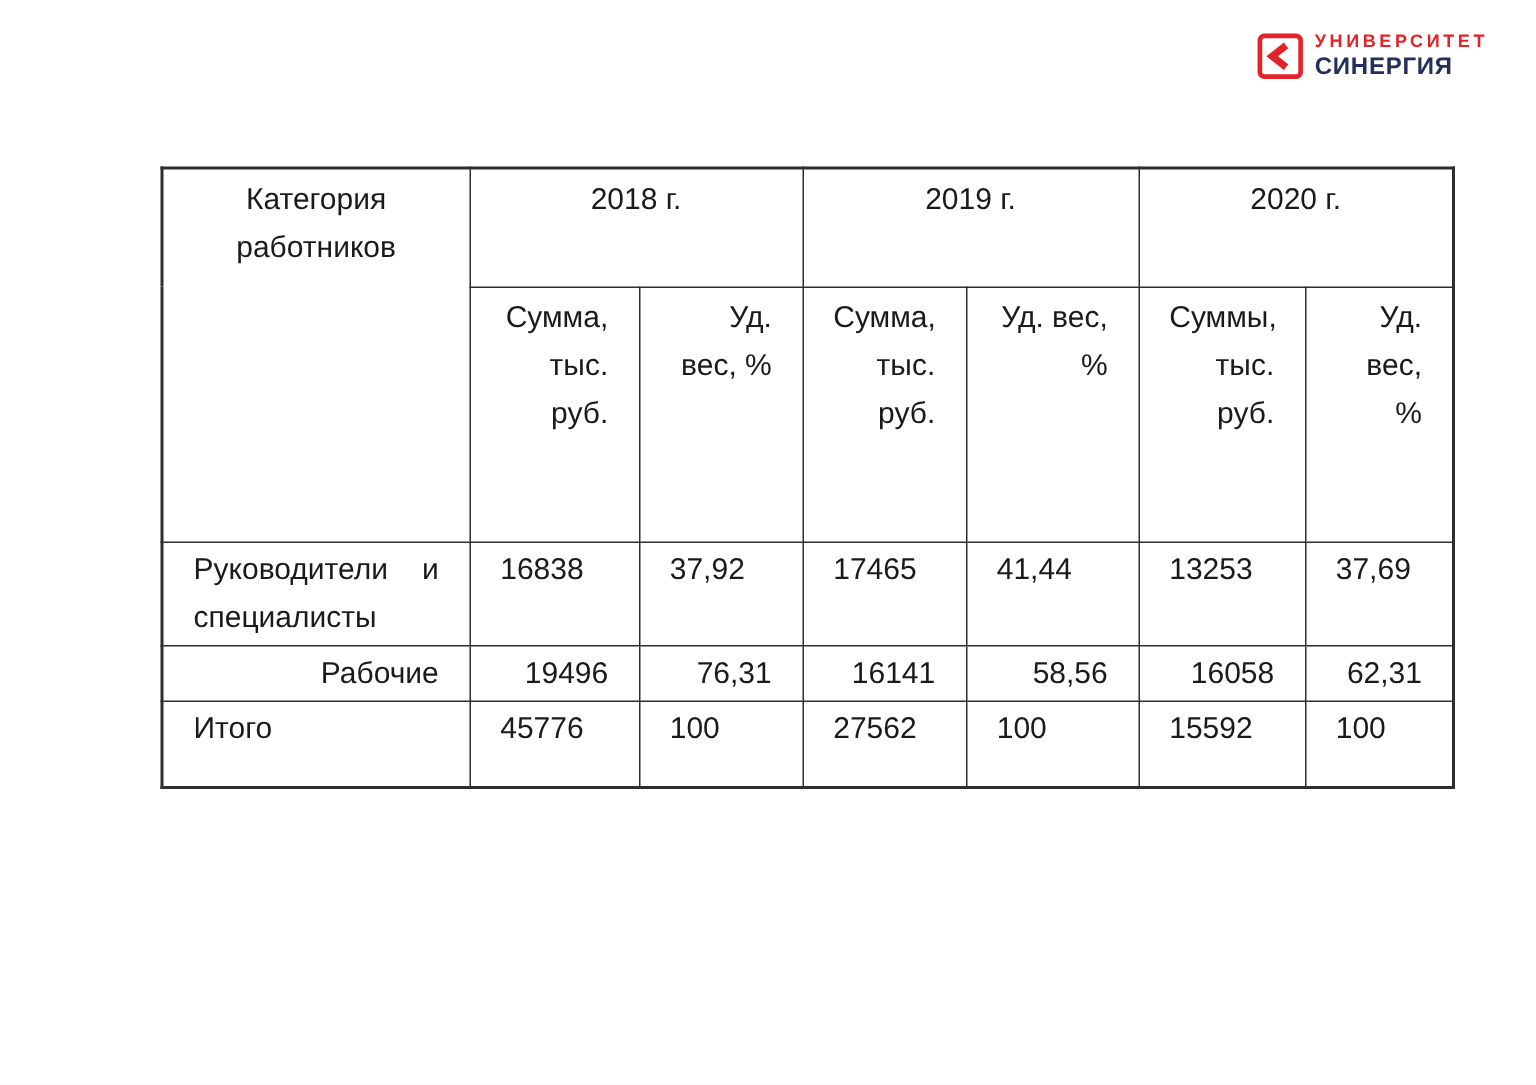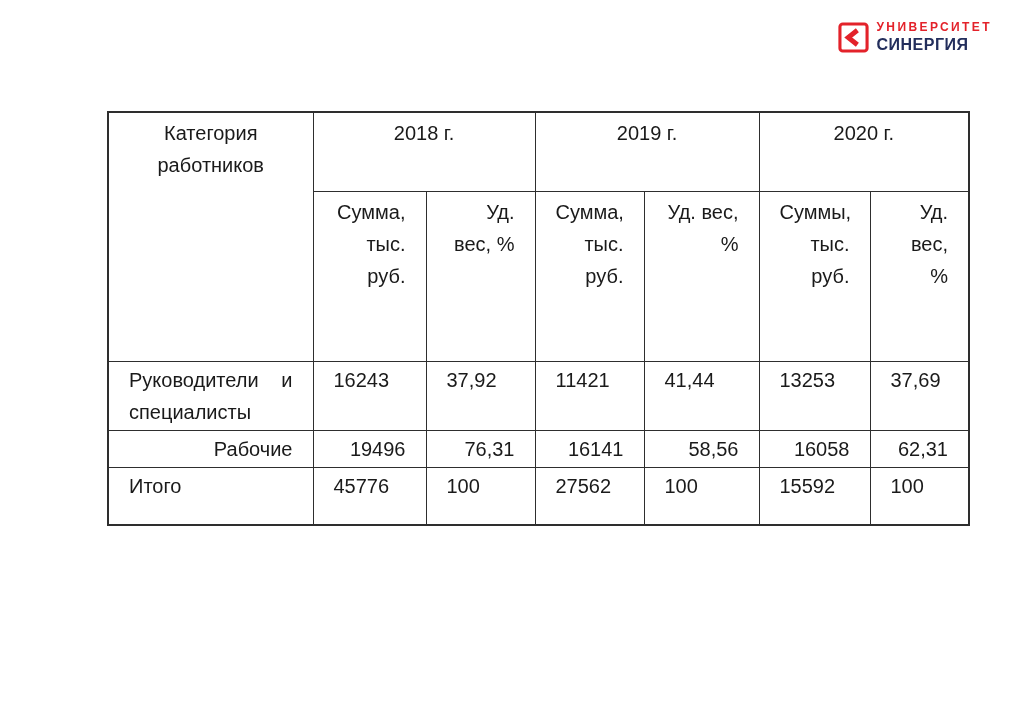--- a/index.html
+++ b/index.html
@@ -136,23 +136,23 @@
         <td>
           <span>Суммы, тыс. руб.</span>
         </td>
         <td>
           <span class="sub-narrow">Уд. вес, %</span>
         </td>
       </tr>
 
       <tr class="row-d1">
         <td class="cat-justify">Руководители и специалисты</td>
-        <td>16243</td>
+        <td>16838</td>
         <td>37,92</td>
-        <td>11421</td>
+        <td>17465</td>
         <td>41,44</td>
         <td>13253</td>
         <td>37,69</td>
       </tr>
 
       <tr class="row-d2">
         <td>Рабочие</td>
         <td>19496</td>
         <td>76,31</td>
         <td>16141</td>

